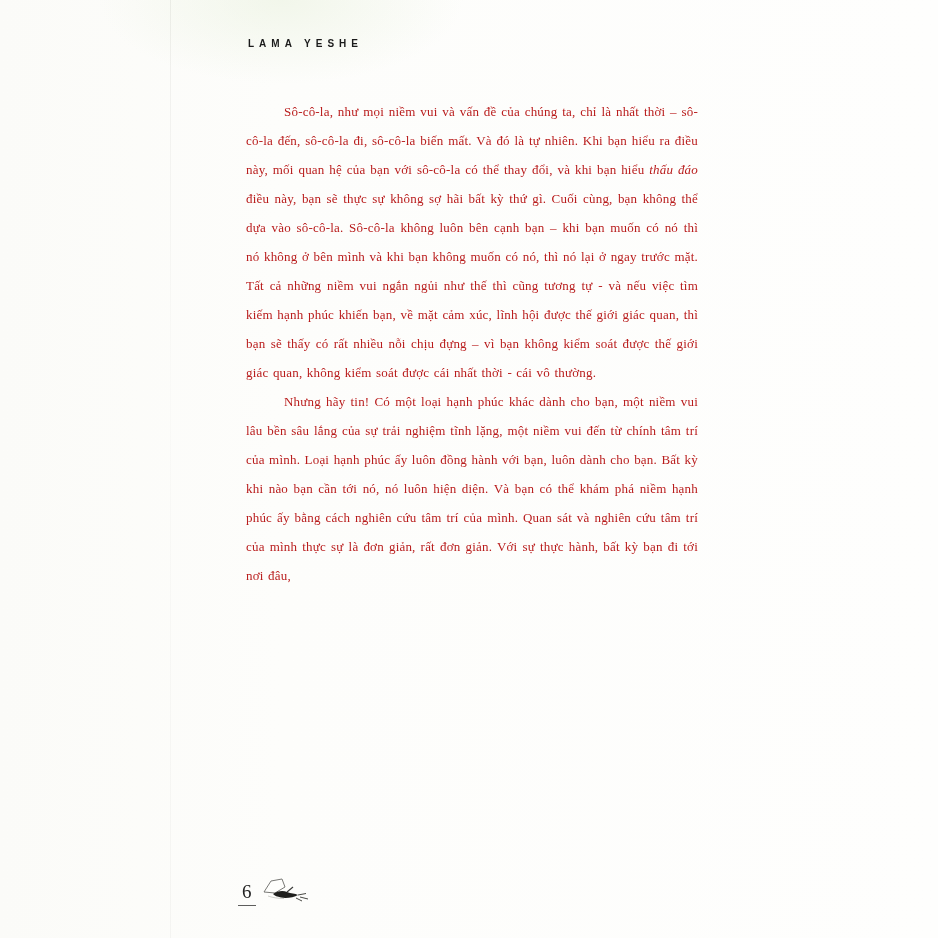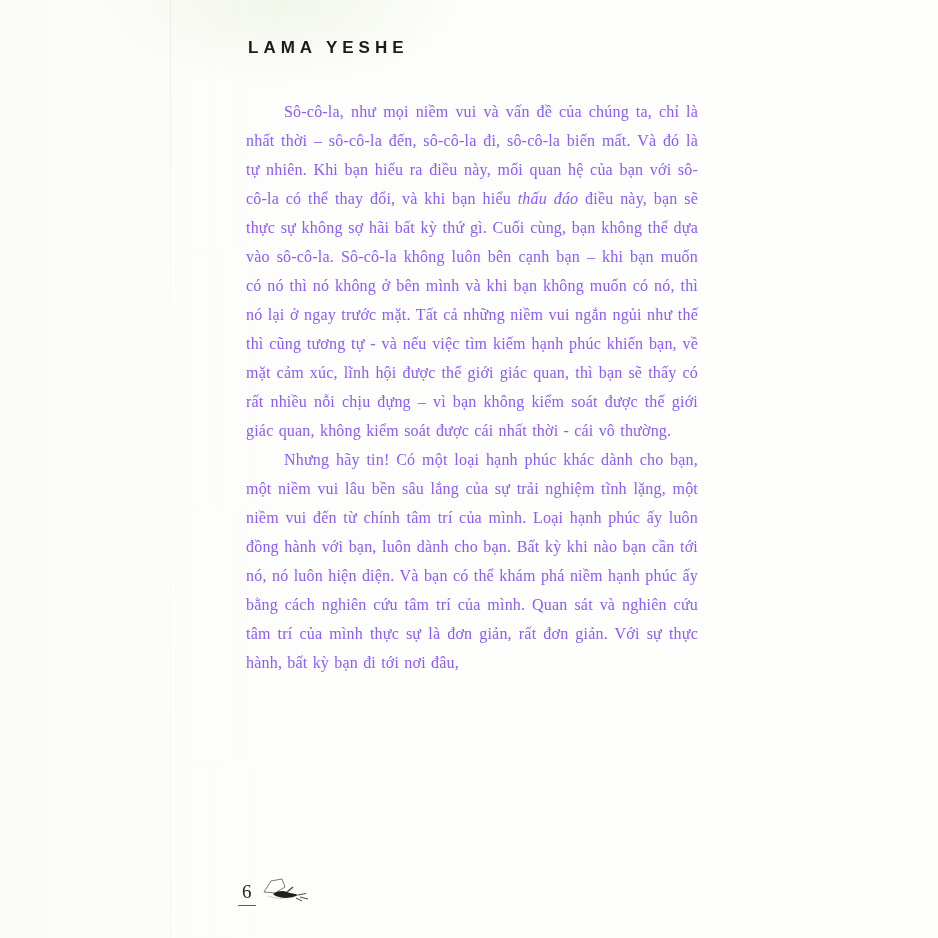--- a/index.html
+++ b/index.html
@@ -27,34 +27,34 @@
     top: 0;
     width: 1px;
     height: 938px;
     background: linear-gradient(180deg, rgba(120,120,110,0.10), rgba(120,120,110,0.02) 40%, rgba(120,120,110,0.06));
   }
   .running-header {
     position: absolute;
     left: 248px;
     top: 38px;
     font-family: "Liberation Sans", sans-serif;
-    font-size: 17px;
+    font-size: 10px;
     font-weight: 700;
     letter-spacing: 5px;
     color: #1b1b1b;
   }
   .text-block {
     position: absolute;
     left: 246px;
     top: 97px;
     width: 452px;
-    font-size: 16px;
+    font-size: 13px;
     line-height: 29px;
     text-align: justify;
-    color: #8b5cf6;
+    color: #b91c1c;
     letter-spacing: 0.2px;
     word-spacing: 1px;
   }
   .text-block p {
     margin: 0;
     text-indent: 38px;
   }
   .emph {
     font-style: italic;
   }

